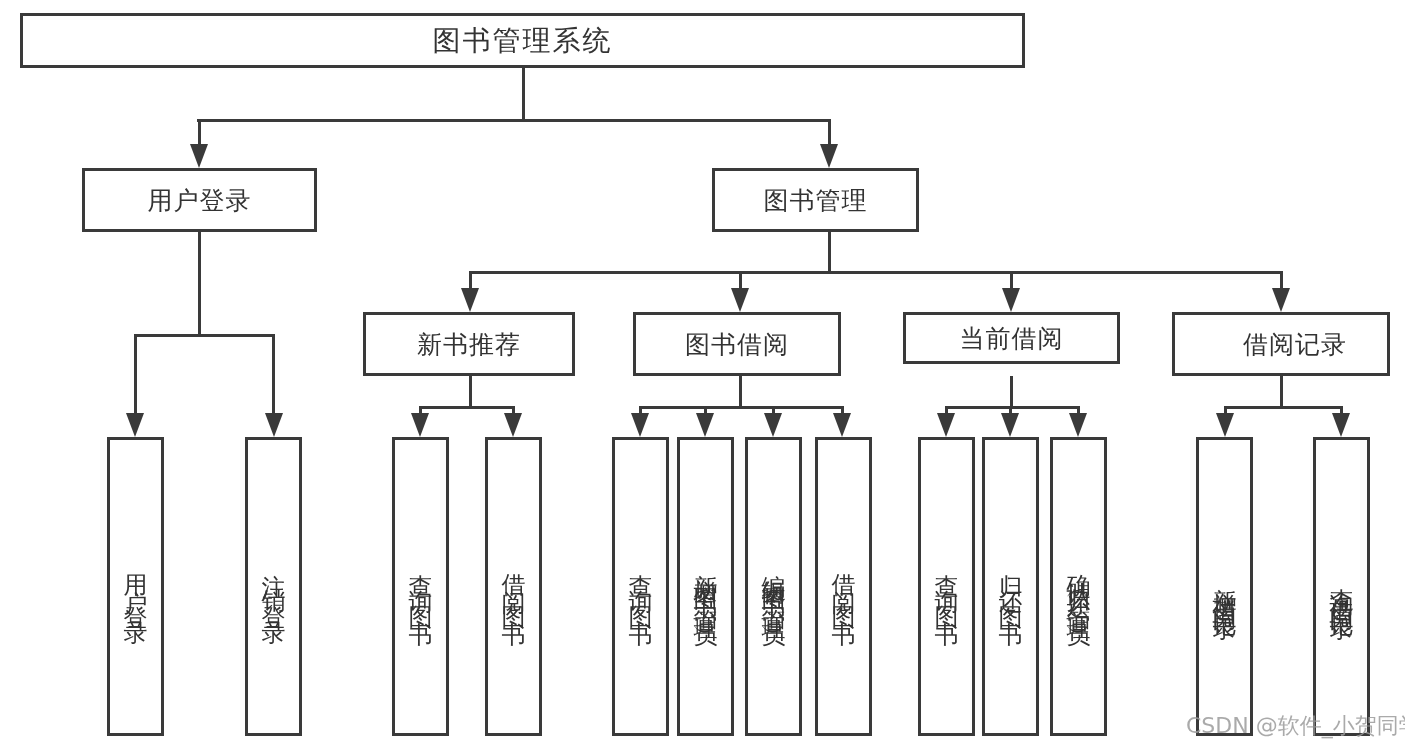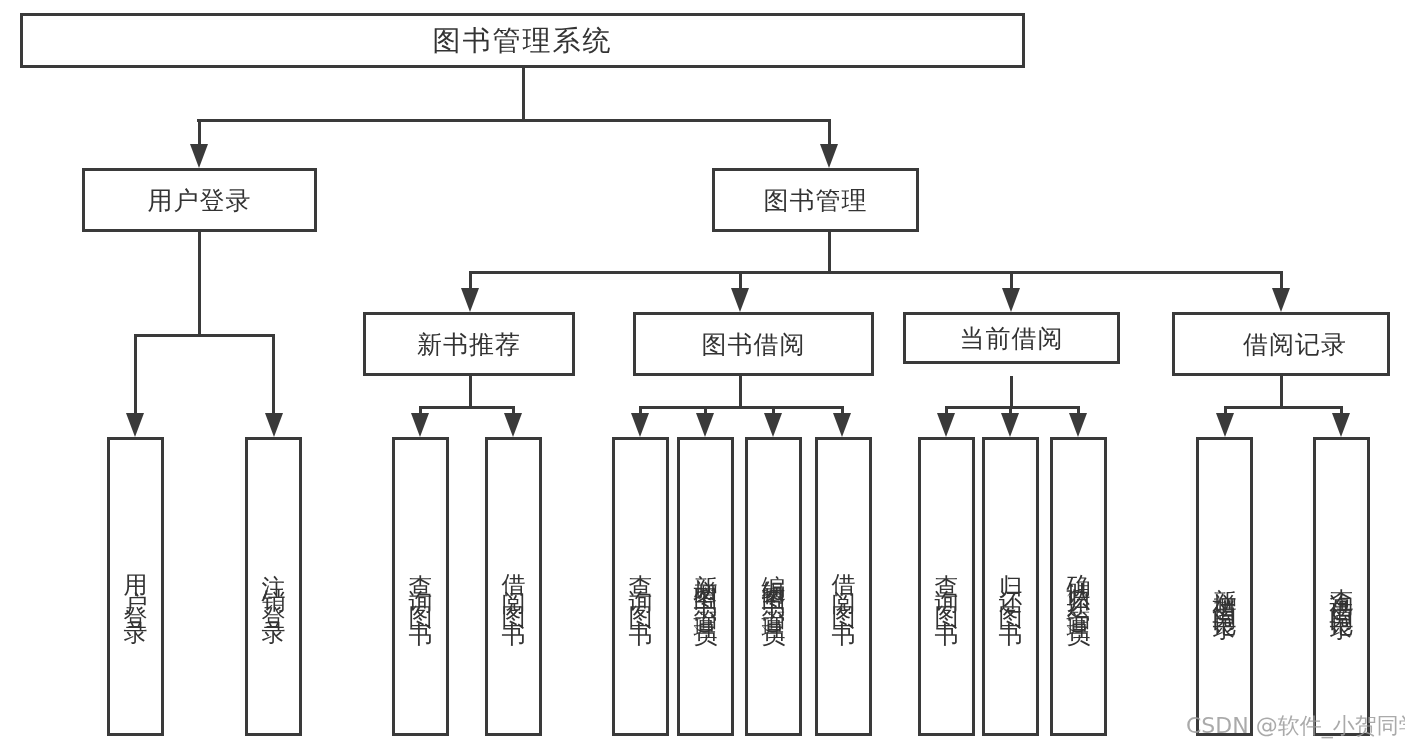--- a/index.html
+++ b/index.html
@@ -62,21 +62,21 @@
   </div>
 
   <div class="node hnode" style="left:712px;top:168px;width:207px;height:64px;">
     <span>图书管理</span>
   </div>
 
   <div class="node hnode" style="left:363px;top:312px;width:212px;height:64px;">
     <span>新书推荐</span>
   </div>
 
-  <div class="node hnode" style="left:633px;top:312px;width:241px;height:64px;">
+  <div class="node hnode" style="left:633px;top:312px;width:208px;height:64px;">
     <span>图书借阅</span>
   </div>
 
   <div class="node hnode" style="left:903px;top:312px;width:217px;height:52px;">
     <span>当前借阅</span>
   </div>
 
   <div class="node hnode" style="left:1172px;top:312px;width:218px;height:64px;padding-left:28px;">
     <span>借阅记录</span>
   </div>

